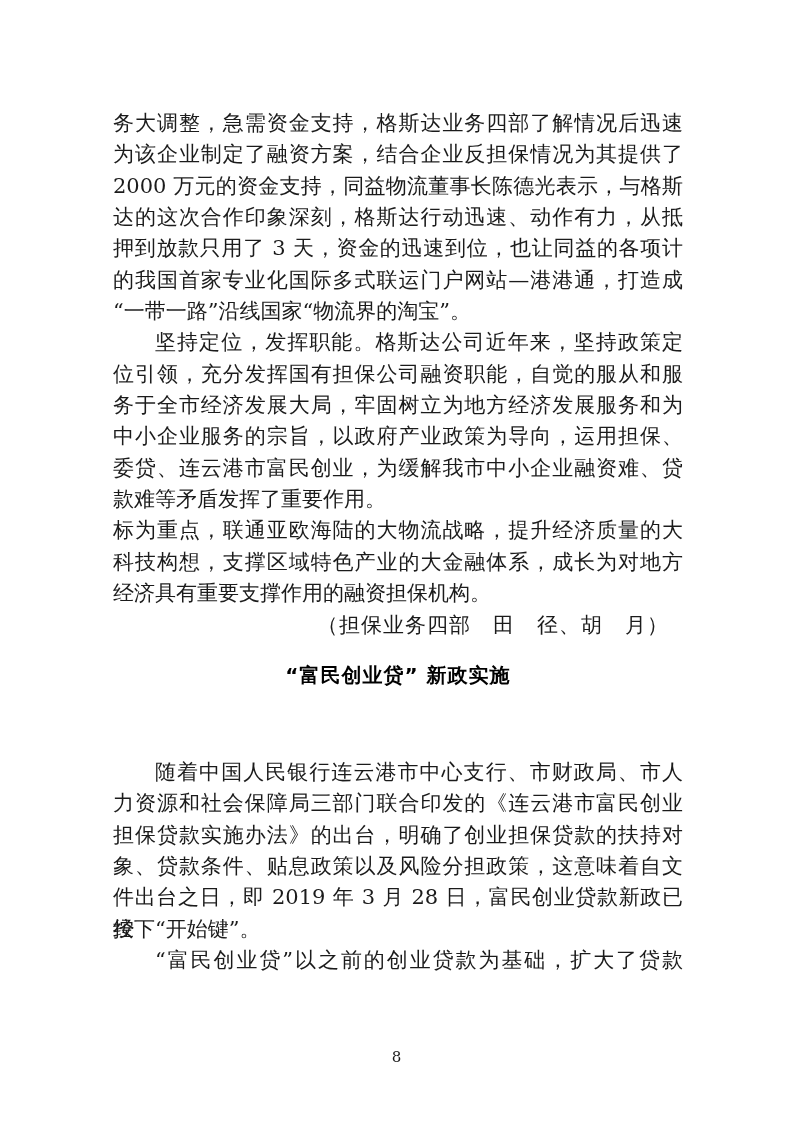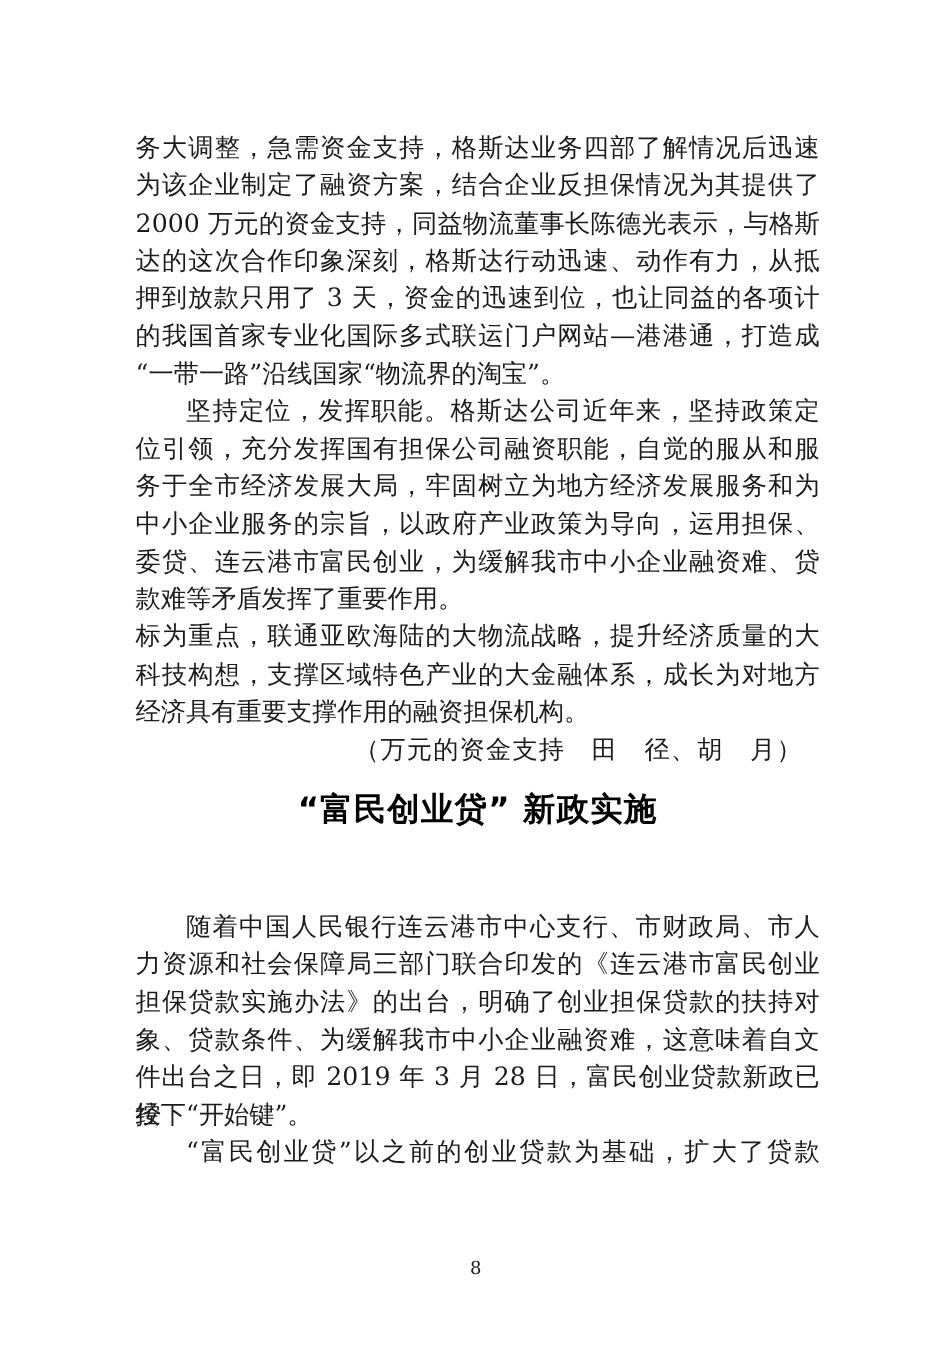--- a/index.html
+++ b/index.html
@@ -46,21 +46,21 @@
     line-height: 31.35px;
     height: 31.35px;
     color: #1b1b1b;
     text-align: right;
     padding-right: 14px;
     letter-spacing: 1px;
   }
   .section-heading {
     font-family: "DejaVu Sans", sans-serif;
     font-weight: bold;
-    font-size: 27px;
+    font-size: 20px;
     line-height: 36px;
     text-align: center;
     color: #000000;
     margin-top: 16px;
     letter-spacing: 1px;
   }
   .para-after-heading { margin-top: 64px; }
   .page-number {
     position: absolute;
     left: 0; top: 1036px;
@@ -95,29 +95,29 @@
       <div class="line">委贷、连云港市富民创业，为缓解我市中小企业融资难、贷</div>
       <div class="line last">款难等矛盾发挥了重要作用。</div>
     </div>
 
     <div class="para">
       <div class="line">标为重点，联通亚欧海陆的大物流战略，提升经济质量的大</div>
       <div class="line">科技构想，支撑区域特色产业的大金融体系，成长为对地方</div>
       <div class="line last">经济具有重要支撑作用的融资担保机构。</div>
     </div>
 
-    <div class="attribution">（万元的资金支持　田　径、胡　月）</div>
+    <div class="attribution">（担保业务四部　田　径、胡　月）</div>
 
     <div class="section-heading">“富民创业贷” 新政实施</div>
 
     <div class="para para-after-heading">
       <div class="line indent">随着中国人民银行连云港市中心支行、市财政局、市人</div>
       <div class="line">力资源和社会保障局三部门联合印发的《连云港市富民创业</div>
       <div class="line">担保贷款实施办法》的出台，明确了创业担保贷款的扶持对</div>
-      <div class="line">象、贷款条件、为缓解我市中小企业融资难，这意味着自文</div>
+      <div class="line">象、贷款条件、贴息政策以及风险分担政策，这意味着自文</div>
       <div class="line">件出台之日，即 2019 年 3 月 28 日，富民创业贷款新政已经</div>
       <div class="line last">按下“开始键”。</div>
     </div>
 
     <div class="para">
       <div class="line indent">“富民创业贷”以之前的创业贷款为基础，扩大了贷款</div>
     </div>
 
   </div>
 

